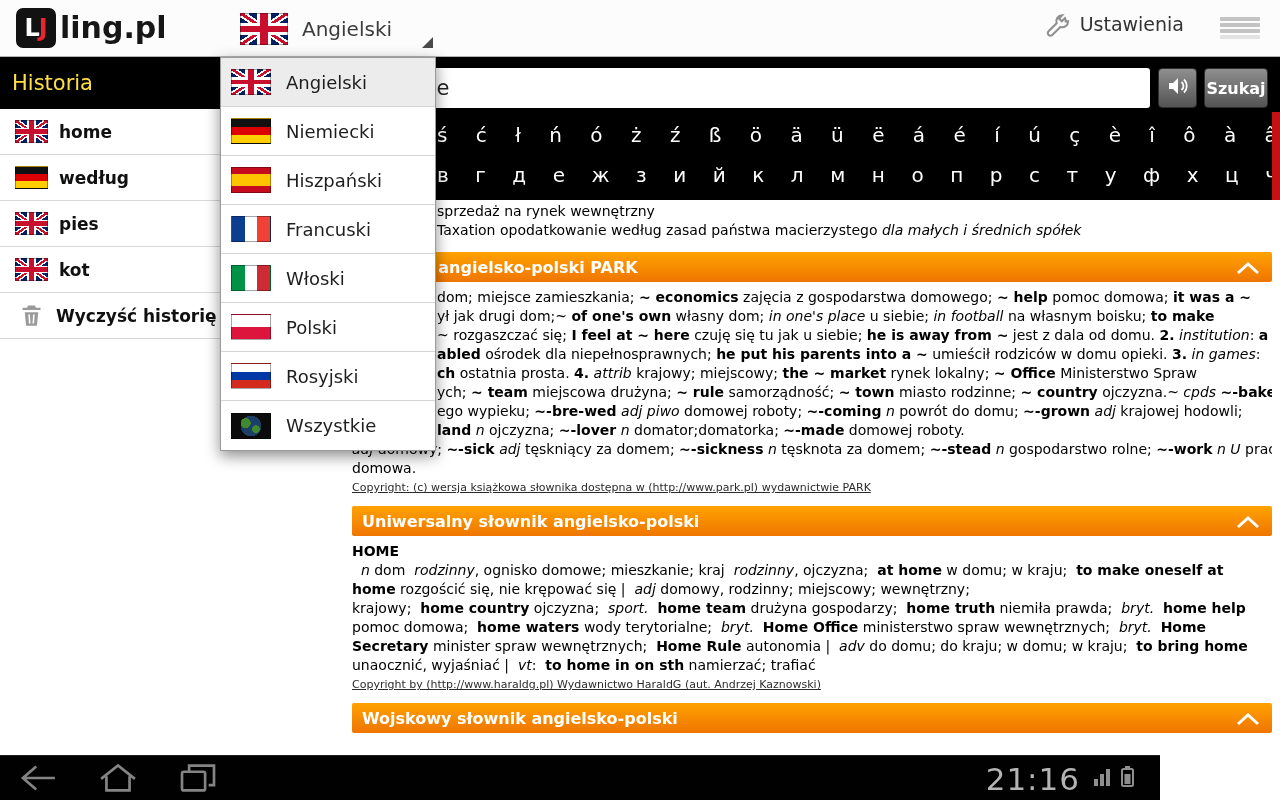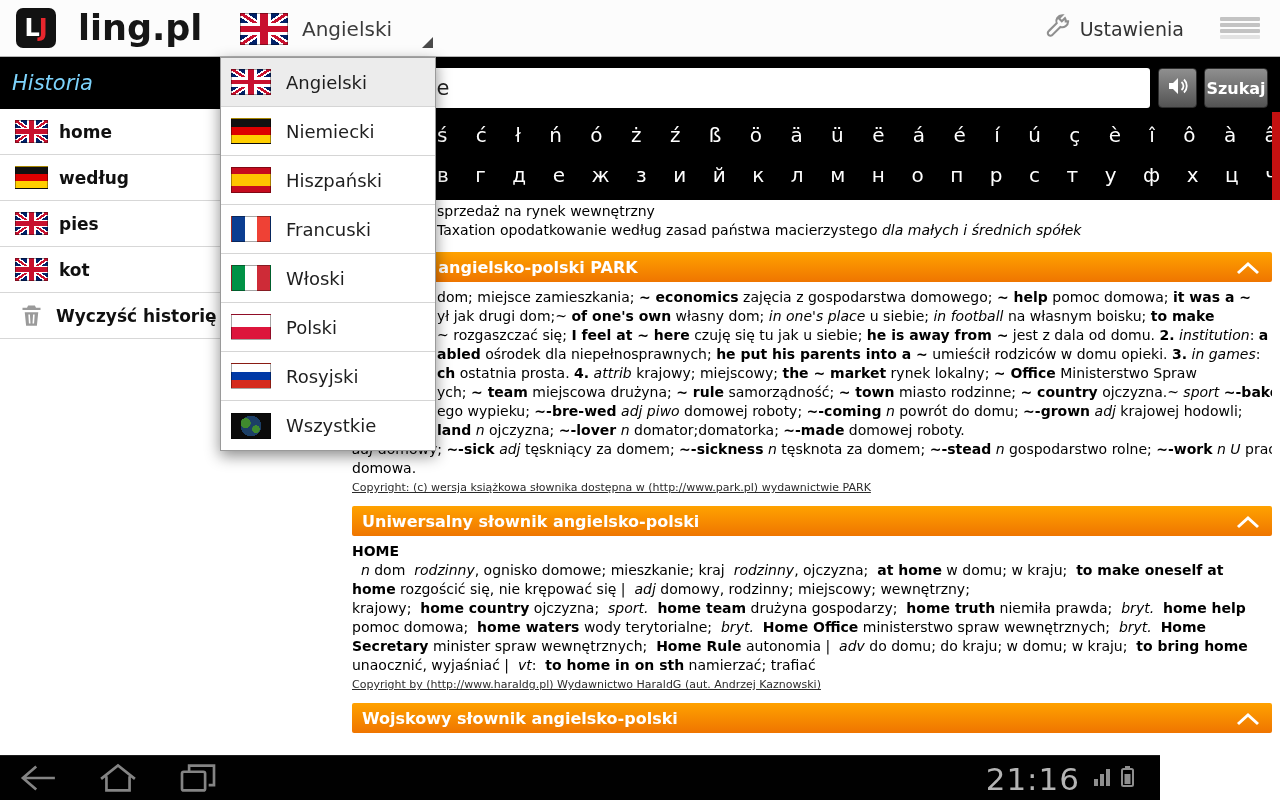--- a/index.html
+++ b/index.html
@@ -7,28 +7,28 @@
           font-family:"DejaVu Sans","Liberation Sans",sans-serif;}
 
   
   .topbar{position:absolute;left:0;top:0;width:1280px;height:57px;background:#fcfcfc;
           border-bottom:1px solid #b5b5b5;box-sizing:border-box;z-index:10;}
   .logo{position:absolute;left:16px;top:8px;display:flex;align-items:center;}
   .logo-mark{width:40px;height:40px;background:#121212;border-radius:7px;display:flex;
              align-items:center;justify-content:center;font-weight:bold;font-size:24px;line-height:40px;}
   .logo-mark .l1{color:#fff;}
   .logo-mark .l2{color:#e8262d;margin-left:-1px;}
-  .logo-text{margin-left:22px;font-size:35px;font-weight:bold;color:#161616;line-height:40px;}
+  .logo-text{margin-left:4px;font-size:30px;font-weight:bold;color:#161616;line-height:40px;}
 
   .lang-spinner{position:absolute;left:240px;top:8px;height:42px;display:flex;align-items:center;gap:14px;cursor:pointer;}
   .lang-label{font-size:20px;color:#3c3c3c;}
   .spinner-caret{position:absolute;left:182px;bottom:2px;width:0;height:0;
                  border-left:11px solid transparent;border-bottom:11px solid #4a4a4a;}
 
-  .settings{position:absolute;right:96px;top:13px;display:flex;align-items:center;gap:9px;cursor:pointer;}
+  .settings{position:absolute;right:96px;top:13px;display:flex;align-items:flex-start;gap:9px;cursor:pointer;}
   .settings-label{font-size:19px;color:#333;}
   .menu-btn{position:absolute;right:20px;top:14px;width:40px;height:28px;display:flex;
             flex-direction:column;justify-content:space-between;padding:3px 0;box-sizing:border-box;cursor:pointer;}
   .menu-btn i{display:block;height:4px;background:#c3c3c3;border-radius:1px;}
   .menu-btn i:last-child{background:#e2e2e2;}
 
   
   .flag{display:inline-block;width:33px;height:23px;border:1px solid rgba(0,0,0,.35);
         box-sizing:border-box;background:#ccc;flex:none;}
   .flag-lg{width:48px;height:32px;}
@@ -50,22 +50,22 @@
       linear-gradient(-34deg,transparent 43%,#fff 43% 57%,transparent 57%),
       #012169;}
   .flag[data-flag="globe"]{background:
       radial-gradient(circle at 36% 38%,#3f8a2e 0 17%,transparent 18%),
       radial-gradient(circle at 63% 63%,#3f8a2e 0 13%,transparent 14%),
       radial-gradient(circle at 50% 50%,#1c3f66 0 45%,transparent 46%),
       #0b0b0b;}
 
   
   .history{position:absolute;left:0;top:57px;width:345px;height:698px;background:#fff;z-index:5;}
-  .history-header{height:52px;background:#000;color:#7dd3fc;font-size:21px;display:flex;
-                  align-items:center;padding-left:12px;font-style:italic;}
+  .history-header{height:52px;background:#000;color:#fde047;font-size:21px;display:flex;
+                  align-items:center;padding-left:12px;}
   .history-item{height:46px;box-sizing:border-box;display:flex;align-items:center;gap:11px;
                 padding-left:15px;border-bottom:1px solid #d7d7d7;font-weight:bold;
                 font-size:17px;color:#101010;cursor:pointer;background:#fff;}
   .history-item .ticon{width:27px;height:27px;flex:none;margin-left:3px;}
 
   
   .band{position:absolute;left:345px;top:57px;width:935px;height:143px;background:#000;z-index:5;}
   .search-input{position:absolute;left:7px;top:11px;width:798px;height:40px;border:0;border-radius:3px;
                 background:#fff;font-size:21px;color:#222;padding:0 10px 0 38px;box-sizing:border-box;
                 font-family:"DejaVu Sans","Liberation Sans",sans-serif;outline:none;}
@@ -262,21 +262,21 @@
           </svg>
       </span>
     </div>
     <div class="sec-body body-park">
       <div>
           <div class="line occluded">dom; miejsce zamieszkania; <b>~ economics</b> zajęcia z gospodarstwa domowego; <b>~ help</b> pomoc domowa; <b>it was a ~</b></div>
           <div class="line occluded">ył jak drugi dom;~ <b>of one's own</b> własny dom; <i>in one's place</i> u siebie; <i>in football</i> na własnym boisku; <b>to make</b></div>
           <div class="line occluded">~ rozgaszczać się; <b>I feel at ~ here</b> czuję się tu jak u siebie; <b>he is away from ~</b> jest z dala od domu. <b>2.</b> <i>institution</i>: <b>a ~</b></div>
           <div class="line occluded"><b>abled</b> ośrodek dla niepełnosprawnych; <b>he put his parents into a ~</b> umieścił rodziców w domu opieki. <b>3.</b> <i>in games</i>:</div>
           <div class="line occluded"><b>ch</b> ostatnia prosta. <b>4.</b> <i>attrib</i> krajowy; miejscowy; <b>the ~ market</b> rynek lokalny; <b>~ Office</b> Ministerstwo Spraw</div>
-          <div class="line occluded">ych; <b>~ team</b> miejscowa drużyna; <b>~ rule</b> samorządność; <b>~ town</b> miasto rodzinne; <b>~ country</b> ojczyzna.~ <i>sport</i> <b>~-baked</b></div>
+          <div class="line occluded">ych; <b>~ team</b> miejscowa drużyna; <b>~ rule</b> samorządność; <b>~ town</b> miasto rodzinne; <b>~ country</b> ojczyzna.~ <i>cpds</i> <b>~-baked</b></div>
           <div class="line occluded">ego wypieku; <b>~-bre-wed</b> <i>adj piwo</i> domowej roboty; <b>~-coming</b> <i>n</i> powrót do domu; <b>~-grown</b> <i>adj</i> krajowej hodowli;</div>
           <div class="line occluded"><b>land</b> <i>n</i> ojczyzna; <b>~-lover</b> <i>n</i> domator;domatorka; <b>~-made</b> domowej roboty.</div>
         </div>
       <div>
           <div class="line"><i>adj</i> domowy; <b>~-sick</b> <i>adj</i> tęskniący za domem; <b>~-sickness</b> <i>n</i> tęsknota za domem; <b>~-stead</b> <i>n</i> gospodarstwo rolne; <b>~-work</b> <i>n U</i> praca</div>
           <div class="line">domowa.</div>
         </div>
     </div>
     <div class="copyright">Copyright: (c) wersja książkowa słownika dostępna w (http://www.park.pl) wydawnictwie PARK</div>
 

